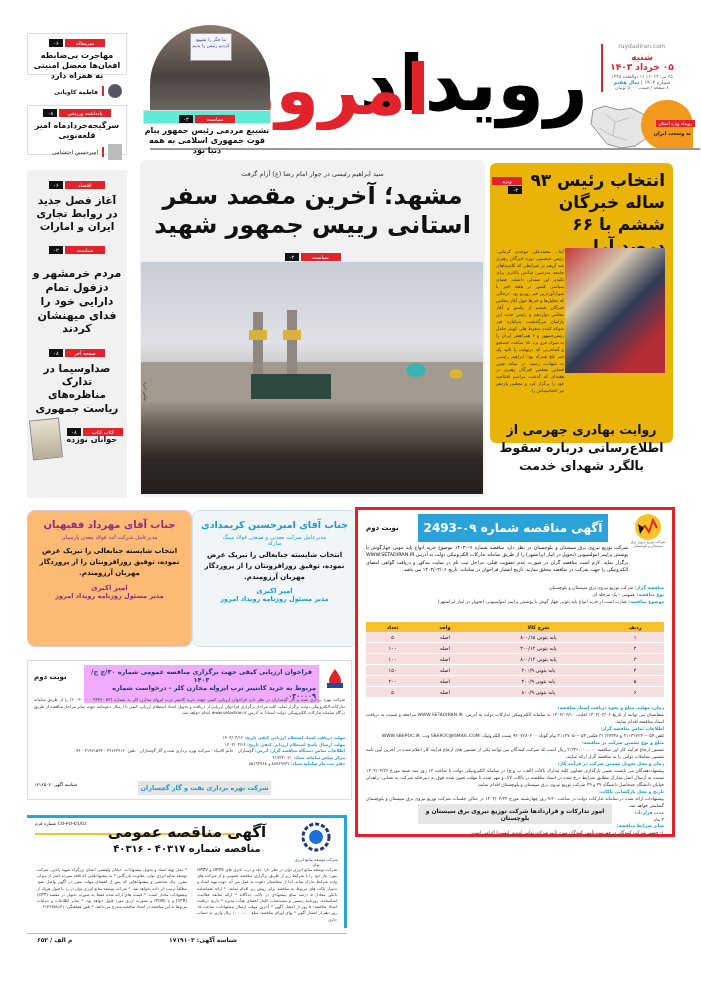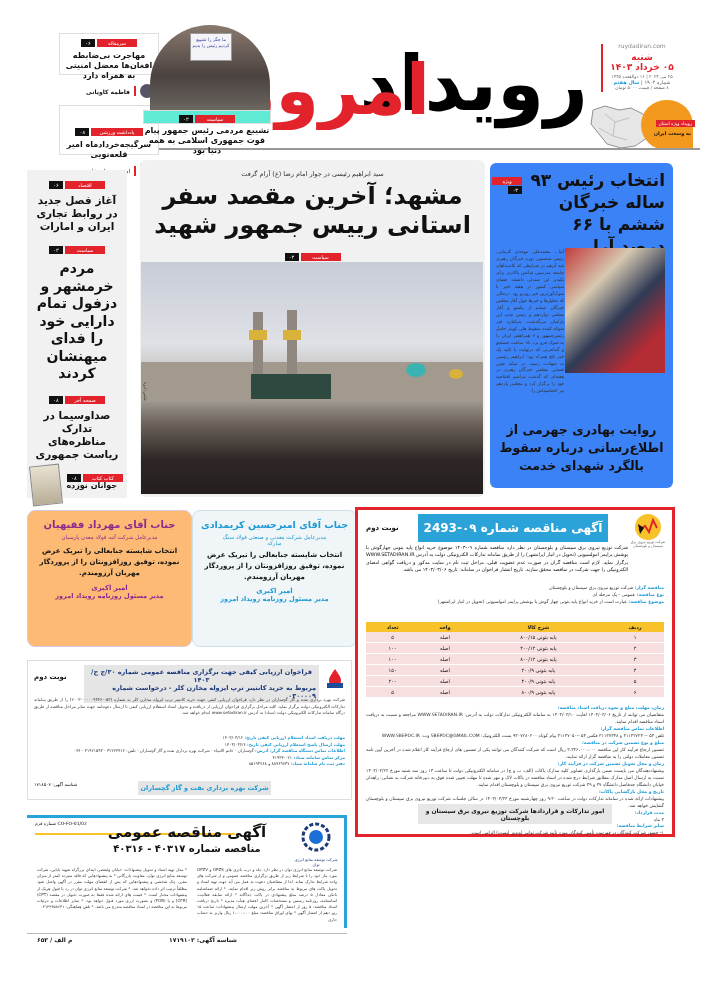--- a/index.html
+++ b/index.html
@@ -23,31 +23,31 @@
   #dateblock .issue b { color: #1c9ad6; }
   #dateblock .pages { font-size: 4.5px; color: #666; }
   #redline { left: 601px; top: 44px; width: 2px; height: 48px; background: #e3232b; }
   #mapwrap { left: 585px; top: 100px; width: 116px; height: 50px; }
   #orange { position: absolute; right: 8px; top: 0; width: 52px; height: 50px; background: #f39a1e; border-radius: 26px 26px 0 26px; }
   #mapbadge { position: absolute; right: 6px; top: 20px; background: #e3232b; color: #fff; font-size: 4.5px; padding: 1px 3px; }
   #mapcap { position: absolute; right: 10px; top: 30px; font-size: 5px; font-weight: bold; color: #111; }
   #mastline { left: 150px; top: 148px; width: 550px; height: 2px; background: #999; }
 
   
-  .boxL { left: 27px; width: 100px; border: 1px solid #ddd; background: #fff; margin-left: 32px; }
+  .boxL { left: 27px; width: 100px; border: 1px solid #ddd; background: #fff; }
   #col1 { left: 27px; top: 170px; width: 100px; height: 328px; background: #f1f1f1; }
   
   #photoCircle { left: 150px; top: 25px; width: 120px; height: 85px; border-radius: 60px 60px 0 0; overflow: hidden; background: linear-gradient(180deg,#8a7a6e,#4a4240 60%,#6b6660); }
   #sign { position: absolute; left: 40px; top: 8px; width: 42px; height: 28px; background: #f4f4f8; border: 1px solid #999; font-size: 4.5px; color: #3946a0; text-align: center; line-height: 1.4; padding-top: 3px; }
   #topCenterCap { left: 143px; top: 110px; width: 128px; height: 14px; background: #5eead4; border: 1px solid #ddd; }
   
   #mainBox { left: 140px; top: 160px; width: 345px; height: 337px; background: #f1f1f1; border-radius: 6px; }
   #mainPhoto { left: 141px; top: 262px; width: 342px; height: 232px; overflow: hidden; background: linear-gradient(180deg,#c8ccd6 0%,#dfe1e6 35%,#b7b3ac 55%,#6a6158 70%,#2e2725 85%,#241f1e 100%); }
   
-  #rightBox { left: 490px; top: 163px; width: 183px; height: 325px; background: #3b82f6; border-radius: 6px; }
+  #rightBox { left: 490px; top: 163px; width: 183px; height: 280px; background: #eab308; border-radius: 6px; }
   
   .congrat { top: 510px; width: 165px; height: 137px; border-radius: 8px; text-align: center; padding: 8px 6px; }
   #adPurple { left: 27px; background: #fdba74; border: 1px solid #d8c8dc; }
   #adBlue { left: 192px; background: #f0f6f8; border: 1px solid #cde0e8; }
   #tender1 { left: 355px; top: 507px; width: 320px; height: 330px; border: 3px solid #e3232b; background: #fff; }
   #tenderTitle { position: absolute; left: 60px; top: 4px; width: 190px; height: 28px; background: #2ba3d8; color: #fff; font-size: 12px; font-weight: bold; text-align: center; line-height: 28px; }
   table.items { border-collapse: collapse; width: 100%; font-size: 5px; }
   table.items th { background: #f7c22a; padding: 2px; font-weight: bold; }
   table.items td { background: #f7dfe0; padding: 2px; text-align: center; border-bottom: 1px solid #fff; }
   #ad2 { left: 27px; top: 660px; width: 325px; height: 140px; border: 1px solid #ddd; background: #fff; }
@@ -89,21 +89,21 @@
         <span class="sec">سرمقاله</span>
       </span>
   </div>
   <div class="hl" style="font-size:8px;margin-top:2px">مهاجرت بی‌ضابطه افغان‌ها معضل امنیتی به همراه دارد</div>
   <div style="display:flex;align-items:center;gap:4px;margin-top:3px">
     <span style="width:14px;height:14px;border-radius:7px;background:#556"></span>
     <span style="width:2px;height:10px;background:#e3232b"></span>
     <span style="font-size:6px;font-weight:bold">فاطمه کاویانی</span>
   </div>
 </div>
-<div class="abs boxL" style="top:105px;height:50px;padding:20px 4px">
+<div class="abs boxL" style="top:105px;height:50px;padding:1px 4px">
   <div style="text-align:center;margin-top:-7px">
     <span class="tag">
         <span class="num">۰۸</span>
         <span class="sec">یادداشت ورزشی</span>
       </span>
   </div>
   <div class="hl" style="font-size:8px;margin-top:2px">سرگیجه‌خردادماه امیر قلعه‌نویی</div>
   <div style="display:flex;align-items:center;gap:4px;margin-top:3px">
     <span style="width:14px;height:16px;background:#bbb"></span>
     <span style="width:2px;height:10px;background:#e3232b"></span>
@@ -117,21 +117,21 @@
         <span class="num">۰۶</span>
         <span class="sec">اقتصاد</span>
       </span>
     <div class="hl" style="font-size:10.5px;margin-top:3px">آغاز فصل جدید در روابط تجاری ایران و امارات</div>
   </div>
   <div style="padding:2px 4px;text-align:center">
     <span class="tag">
         <span class="num">۰۳</span>
         <span class="sec">سیاست</span>
       </span>
-    <div class="hl" style="font-size:14px;margin-top:4px">مردم خرمشهر و دزفول تمام دارایی خود را فدای میهنشان کردند</div>
+    <div class="hl" style="font-size:11px;margin-top:11px">مردم خرمشهر و دزفول تمام دارایی خود را فدای میهنشان کردند</div>
   </div>
   <div style="padding:2px 4px;text-align:center">
     <span class="tag">
         <span class="num">۰۸</span>
         <span class="sec">صفحه آخر</span>
       </span>
     <div class="hl" style="font-size:10.5px;margin-top:3px">صداوسیما در تدارک مناظره‌های ریاست جمهوری</div>
   </div>
   <div style="padding:2px 4px;position:relative;height:46px">
     <div style="position:absolute;left:4px;top:2px;width:30px;height:40px;background:linear-gradient(#e8e2d2,#b8ad96);border:1px solid #888;transform:rotate(-6deg)"></div>
@@ -309,21 +309,21 @@
   <div style="position:absolute;left:60px;right:60px;bottom:10px;background:#e6e6e6;font-size:6px;font-weight:bold;text-align:center;padding:3px 0">امور تدارکات و قراردادها شرکت توزیع نیروی برق سیستان و بلوچستان</div>
 </div>
 
 <div class="abs" id="ad2">
   <div style="position:absolute;right:4px;top:6px;width:24px;height:24px">
     <svg width="24" height="24">
         <path d="M12 2 C8 8 6 10 6 14 a6 6 0 0 0 12 0 C18 10 16 8 12 2 Z" fill="#e3232b"></path>
         <rect x="4" y="16" width="16" height="5" fill="#1c4c9a"></rect>
       </svg>
   </div>
-  <div style="position:absolute;right:32px;left:56px;top:4px;background:#e5e5e5;padding:3px">
+  <div style="position:absolute;right:32px;left:56px;top:4px;background:#f0abfc;padding:3px">
     <div style="font-size:6.5px;font-weight:bold;color:#1c3a7a;text-align:center">فراخوان ارزیابی کیفی جهت برگزاری مناقصه عمومی شماره ۳۰/ج ح/۱۴۰۳</div>
     <div style="font-size:6.5px;font-weight:bold;color:#1c3a7a;text-align:right">مربوط به خرید کانتینر ترپ ایزوله مخازن کلر - درخواست شماره ۰۳۰۰۰۰۹</div>
   </div>
   <div style="position:absolute;left:6px;top:12px;font-size:7px;font-weight:bold">نوبت دوم</div>
   <div class="tiny" style="position:absolute;right:6px;left:6px;top:36px;font-size:4.2px;text-align:justify;height:34px;overflow:hidden">شرکت بهره برداری نفت و گاز گچساران در نظر دارد فراخوان ارزیابی کیفی جهت خرید کانتینر ترپ ایزوله مخازن کلر به شماره (۵۳-۰۰۰۰۰۹۳۴۶۰-۲۰۰۳) را از طریق سامانه تدارکات الکترونیکی دولت برگزار نماید. کلیه مراحل برگزاری فراخوان ارزیابی از دریافت و تحویل اسناد استعلام ارزیابی کیفی تا ارسال دعوتنامه جهت سایر مراحل مناقصه از طریق درگاه سامانه تدارکات الکترونیکی دولت (ستاد) به آدرس www.setadiran.ir انجام خواهد شد.</div>
   <div id="gasDeadlines" style="position:absolute;right:6px;left:6px;top:74px">
       <div class="tiny" style="font-size: 4.2px;"><span class="blue">مهلت دریافت اسناد استعلام ارزیابی کیفی تاریخ:</span> <span>۱۴۰۳/۰۳/۱۲</span></div>
       <div class="tiny" style="font-size: 4.2px;"><span class="blue">مهلت ارسال پاسخ استعلام ارزیابی کیفی تاریخ:</span> <span>۱۴۰۳/۰۳/۲۶</span></div>
       <div class="tiny" style="font-size: 4.2px;"><span class="blue">اطلاعات تماس دستگاه مناقصه گزار: آدرس:</span> <span>گچساران - خاتم الانبیاء - شرکت بهره برداری نفت و گاز گچساران - تلفن: ۳۲۲۲۴۴۱۲ - ۳۱۹۲۱۵۹۳ - ۰۷۴</span></div>
       <div class="tiny" style="font-size: 4.2px;"><span class="blue">مرکز تماس سامانه ستاد:</span> <span>۰۲۱-۴۱۹۳۴</span></div>

